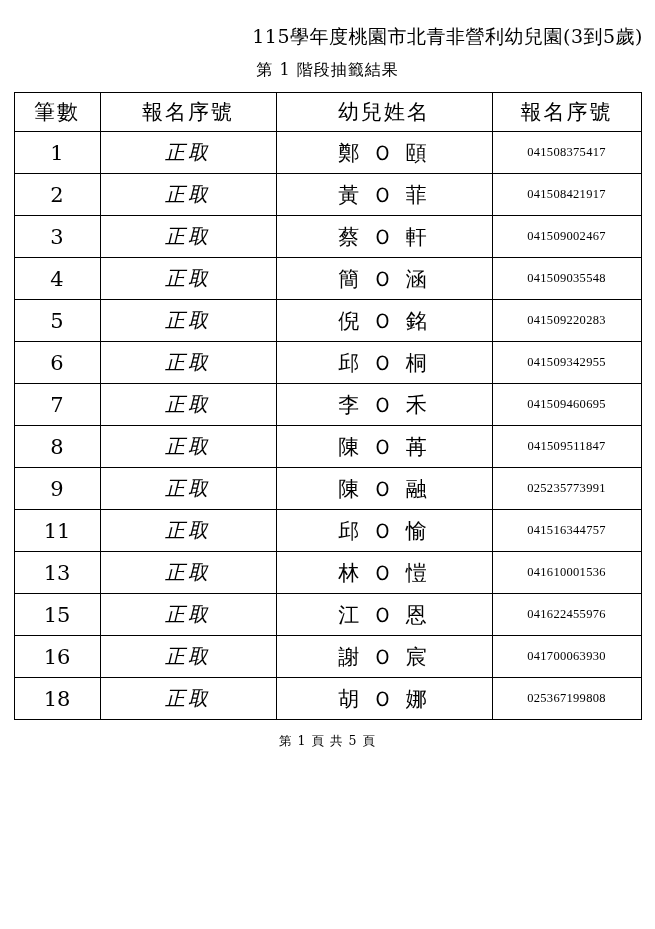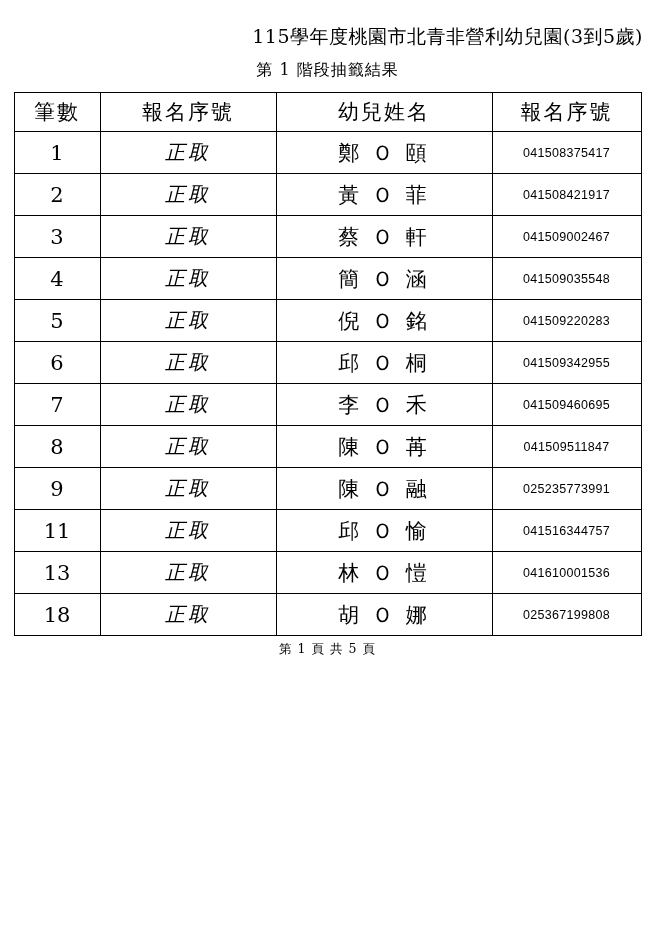--- a/index.html
+++ b/index.html
@@ -73,27 +73,27 @@
     font-size: 20px;
     letter-spacing: 3px;
     font-style: italic;
   }
   .cell-name {
     font-size: 21px;
     letter-spacing: 3px;
   }
   .cell-serial {
     font-size: 12.5px;
-    font-family: Liberation Sans, sans-serif;
+    font-family: Liberation Serif, serif;
     letter-spacing: 0.3px;
   }
   .footer {
     text-align: center;
     font-size: 12.5px;
-    margin-top: 5px;
+    margin-top: 13px;
     letter-spacing: 1px;
   }
 </style>
 </head>
 <body>
 
 <div class="page">
 
   <div class="title-line1">115學年度桃園市北青非營利幼兒園(3到5歲)</div>
   <div class="title-line2">第 1 階段抽籤結果</div>
@@ -174,20 +174,32 @@
           <td class="cell-name">邱 Ｏ 愉</td>
           <td class="cell-serial">041516344757</td>
         </tr>
         <tr>
           <td class="cell-no">13</td>
           <td class="cell-res">正取</td>
           <td class="cell-name">林 Ｏ 愷</td>
           <td class="cell-serial">041610001536</td>
         </tr>
         <tr>
+          <td class="cell-no">15</td>
+          <td class="cell-res">正取</td>
+          <td class="cell-name">江 Ｏ 恩</td>
+          <td class="cell-serial">041622455976</td>
+        </tr>
+        <tr>
+          <td class="cell-no">16</td>
+          <td class="cell-res">正取</td>
+          <td class="cell-name">謝 Ｏ 宸</td>
+          <td class="cell-serial">041700063930</td>
+        </tr>
+        <tr>
           <td class="cell-no">18</td>
           <td class="cell-res">正取</td>
           <td class="cell-name">胡 Ｏ 娜</td>
           <td class="cell-serial">025367199808</td>
         </tr>
       </tbody>
   </table>
 
   <div class="footer">第 1 頁 共 5 頁</div>
 </div>

